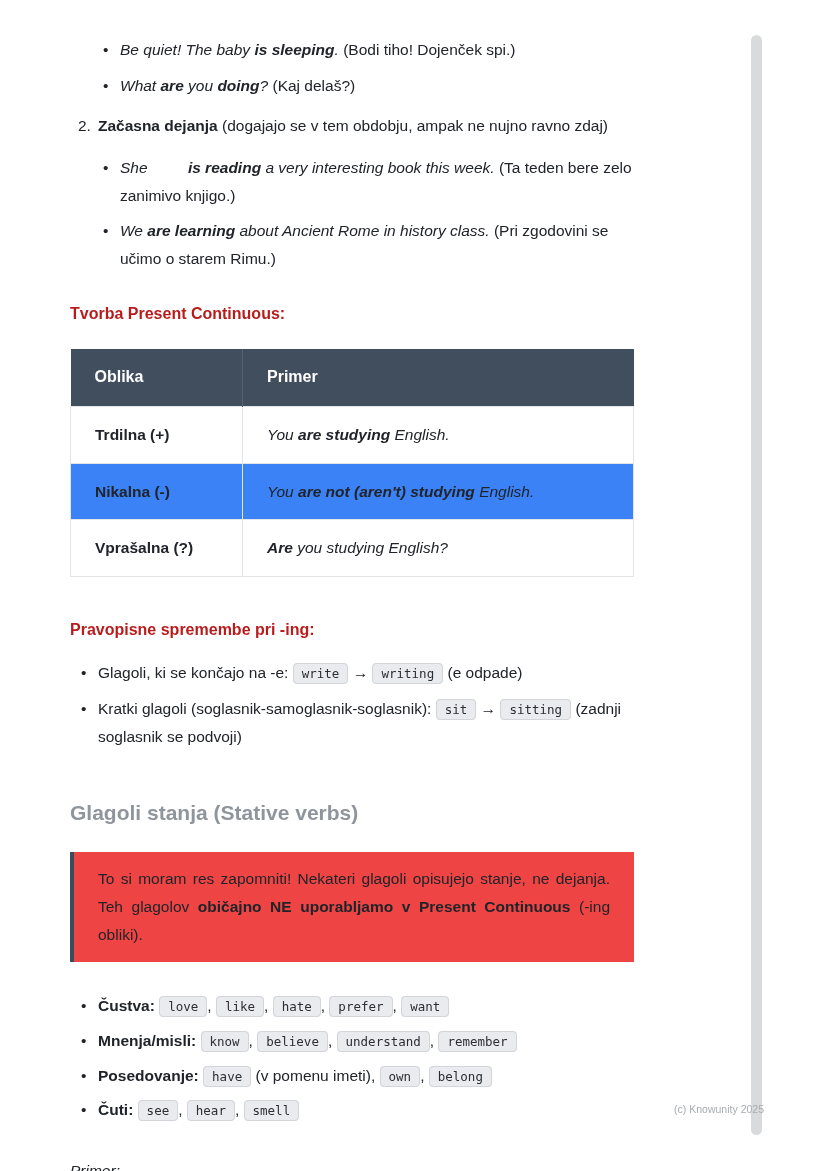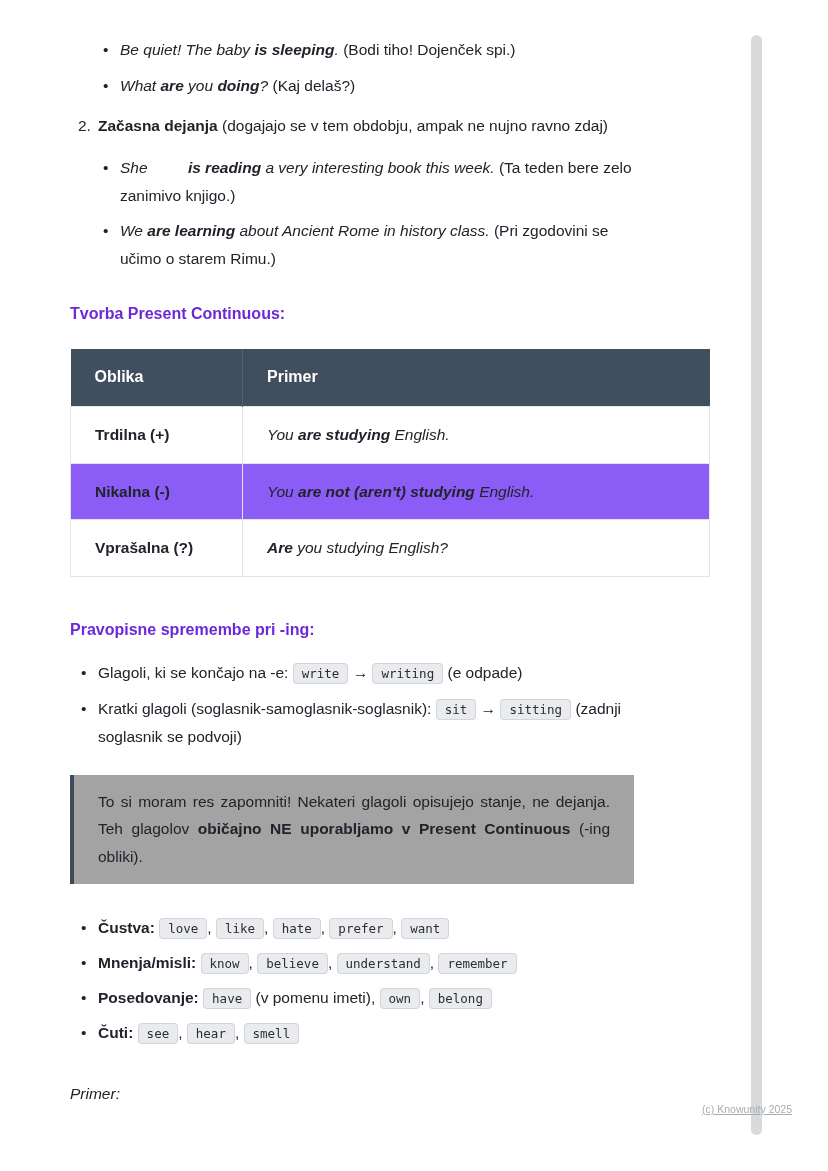--- a/index.html
+++ b/index.html
@@ -28,57 +28,57 @@
     left: -17px;
     top: 0;
     color: #20242a;
   }
   .ul-nested { padding-left: 50px; }
   .ul-top { padding-left: 28px; }
 
   .numbered-item { margin: 12px 0 14px 8px; display: flex; }
   .numbered-item .num { margin-right: 7px; }
 
-  h3.sec-heading { font-size: 16px; font-weight: 700; color: #6d28d9; margin: 28px 0 0 0; line-height: 1.6; }
+  h3.sec-heading { font-size: 16px; font-weight: 700; color: #b91c1c; margin: 28px 0 0 0; line-height: 1.6; }
 
   table.grammar {
-    width: 640px;
+    width: 564px;
     border-collapse: collapse;
     margin-top: 22px;
     font-size: 15.5px;
     border-radius: 18px;
   }
   table.grammar thead th {
     background: #414e5e;
     color: #ffffff;
     text-align: left;
     font-weight: 700;
     font-size: 16px;
     padding: 14px 24px;
   }
   table.grammar thead th:first-child { width: 172px; border-right: 1px solid #57616d; }
   table.grammar tbody td {
     padding: 14px 24px;
     border: 1px solid #e3e6e9;
     vertical-align: middle;
   }
-  table.grammar tbody tr:nth-child(2) { background: #8b5cf6; }
+  table.grammar tbody tr:nth-child(2) { background: #3b82f6; }
   td.cell-label { font-weight: 700; }
 
   h2.stative-heading {
     font-size: 21px;
     font-weight: 600;
     color: #8f959c;
     margin-top: 46px;
     line-height: 1.5;
   }
 
   .callout {
     margin-top: 24px;
-    background: #a3a3a3;
+    background: #ef4444;
     border-left: 4px solid #3d4a59;
     padding: 13px 24px 13px 24px;
     text-align: justify;
     line-height: 1.8;
   }
 
   .stative-list { margin-top: 30px; }
   .stative-list li { margin-bottom: 7px; }
   .pravopis-list { margin-top: 16px; margin-bottom: 0; }
   .top-list { margin-bottom: 12px; }
@@ -102,26 +102,25 @@
     right: 66px;
     top: 35px;
     width: 11px;
     height: 1100px;
     background: #d9dadb;
     border-radius: 6px;
     z-index: 1;
   }
   .copyright {
     position: absolute;
-    right: 36px;
+    right: 64px;
     top: 1103px;
     font-size: 10.5px;
     color: #a7acb1;
     z-index: 2;
-    text-decoration: underline;
   }
 </style>
 </head>
 <body>
 
 <div class="content">
 
   <ul class="ul-nested top-list">
     <li>
       <span class="rich"><span style="font-style: italic;">Be quiet! The baby </span><span style="font-weight: 700; font-style: italic;">is sleeping</span><span style="font-style: italic;">.</span><span> (Bodi tiho! Dojenček spi.)</span></span>
@@ -174,20 +173,21 @@
 
   <ul class="ul-top pravopis-list">
     <li>
       <span class="rich"><span>Glagoli, ki se končajo na -e: </span><code>write</code><span> → </span><code>writing</code><span> (e odpade)</span></span>
     </li>
     <li>
       <span class="rich"><span>Kratki glagoli (soglasnik-samoglasnik-soglasnik): </span><code>sit</code><span> → </span><code>sitting</code><span> (zadnji soglasnik se podvoji)</span></span>
     </li>
   </ul>
 
+  <h2 class="stative-heading">Glagoli stanja (Stative verbs)</h2>
 
   <div class="callout">
     <span class="rich"><span>To si moram res zapomniti! Nekateri glagoli opisujejo stanje, ne dejanja. Teh glagolov </span><span style="font-weight: 700;">običajno NE uporabljamo v Present Continuous</span><span> (-ing obliki).</span></span>
   </div>
 
   <ul class="ul-top stative-list">
     <li>
       <span class="rich"><span style="font-weight: 700;">Čustva: </span><code>love</code><span>, </span><code>like</code><span>, </span><code>hate</code><span>, </span><code>prefer</code><span>, </span><code>want</code></span>
     </li>
     <li>

